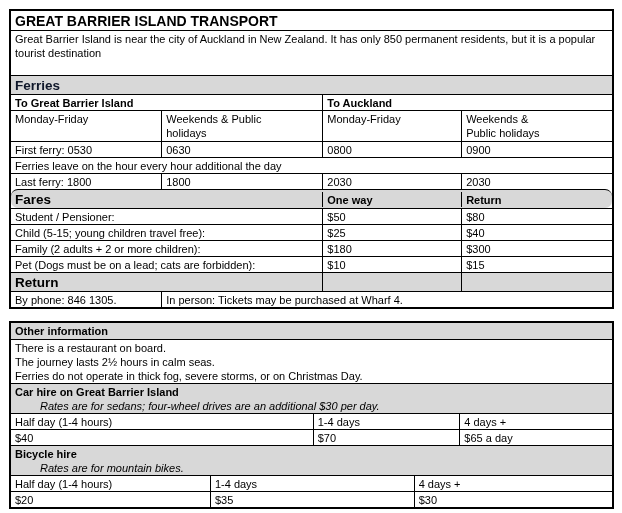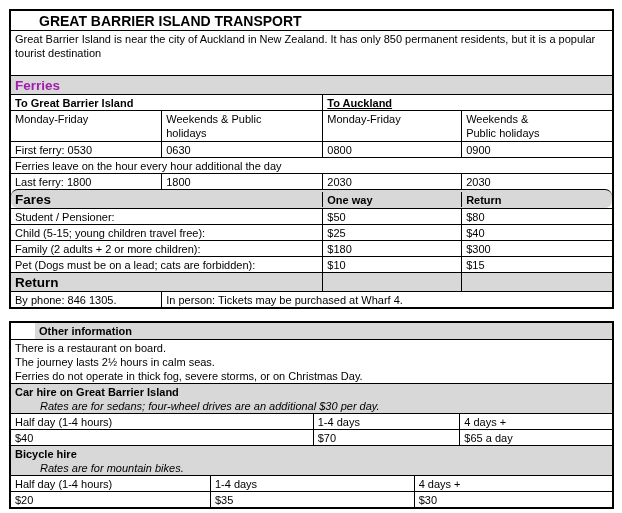--- a/index.html
+++ b/index.html
@@ -6,36 +6,36 @@
   html,body { background:#ffffff; }
   body {
     width:622px; height:513px;
     font-family:"Liberation Sans", sans-serif;
     font-size:11px; color:#000;
     padding:9px 8px 0 9px;
   }
   .tbl { width:605px; border:2px solid #000; background:#fff; }
   .tbl2 { margin-top:12px; }
   .row { display:flex; align-items:stretch; border-top:1px solid #000; min-height:16px; }
-  .row:first-child { border-top:none;margin-left:24px; }
+  .row:first-child { border-top:none; }
   .cell { padding:1px 4px 0 4px; line-height:14px; border-left:1px solid #000; overflow:hidden; }
   .cell:first-child { border-left:none; }
   .gray { background:#d8d8d8; }
   .b { font-weight:bold; }
   .i { font-style:italic;margin-left:25px; }
   .sec { font-weight:bold; font-size:13.5px; line-height:17px; }
   .title { font-weight:bold; font-size:14px; line-height:18px; }
-  .ferries-sec { color:#a21caf; }
+  .ferries-sec { color:#0f172a; }
   .intro { min-height:44px; }
   .colheads { min-height:31px; }
   .vcenter { align-items:center;border-radius:7px; }
   
   .w250 { width:25.0%; } .w268 { width:26.8%; }
   .w231 { width:23.1%; } .w251 { width:25.1%; }
-  .w518 { width:51.8%; } .w482 { width:48.2%;text-decoration:underline; }
+  .w518 { width:51.8%; } .w482 { width:48.2%; }
   .w750 { width:75.0%; } .w100 { width:100%; }
   
   .wc1 { width:50.2%; } .wc2 { width:24.4%; } .wc3 { width:25.4%; }
   .wb1 { width:33.1%; } .wb2 { width:33.9%; } .wb3 { width:33.0%; }
   .wrap105 { display:block; max-width:105px; }
   .wrap84 { display:block; max-width:84px; }
 </style>
 </head>
 <body>
 

